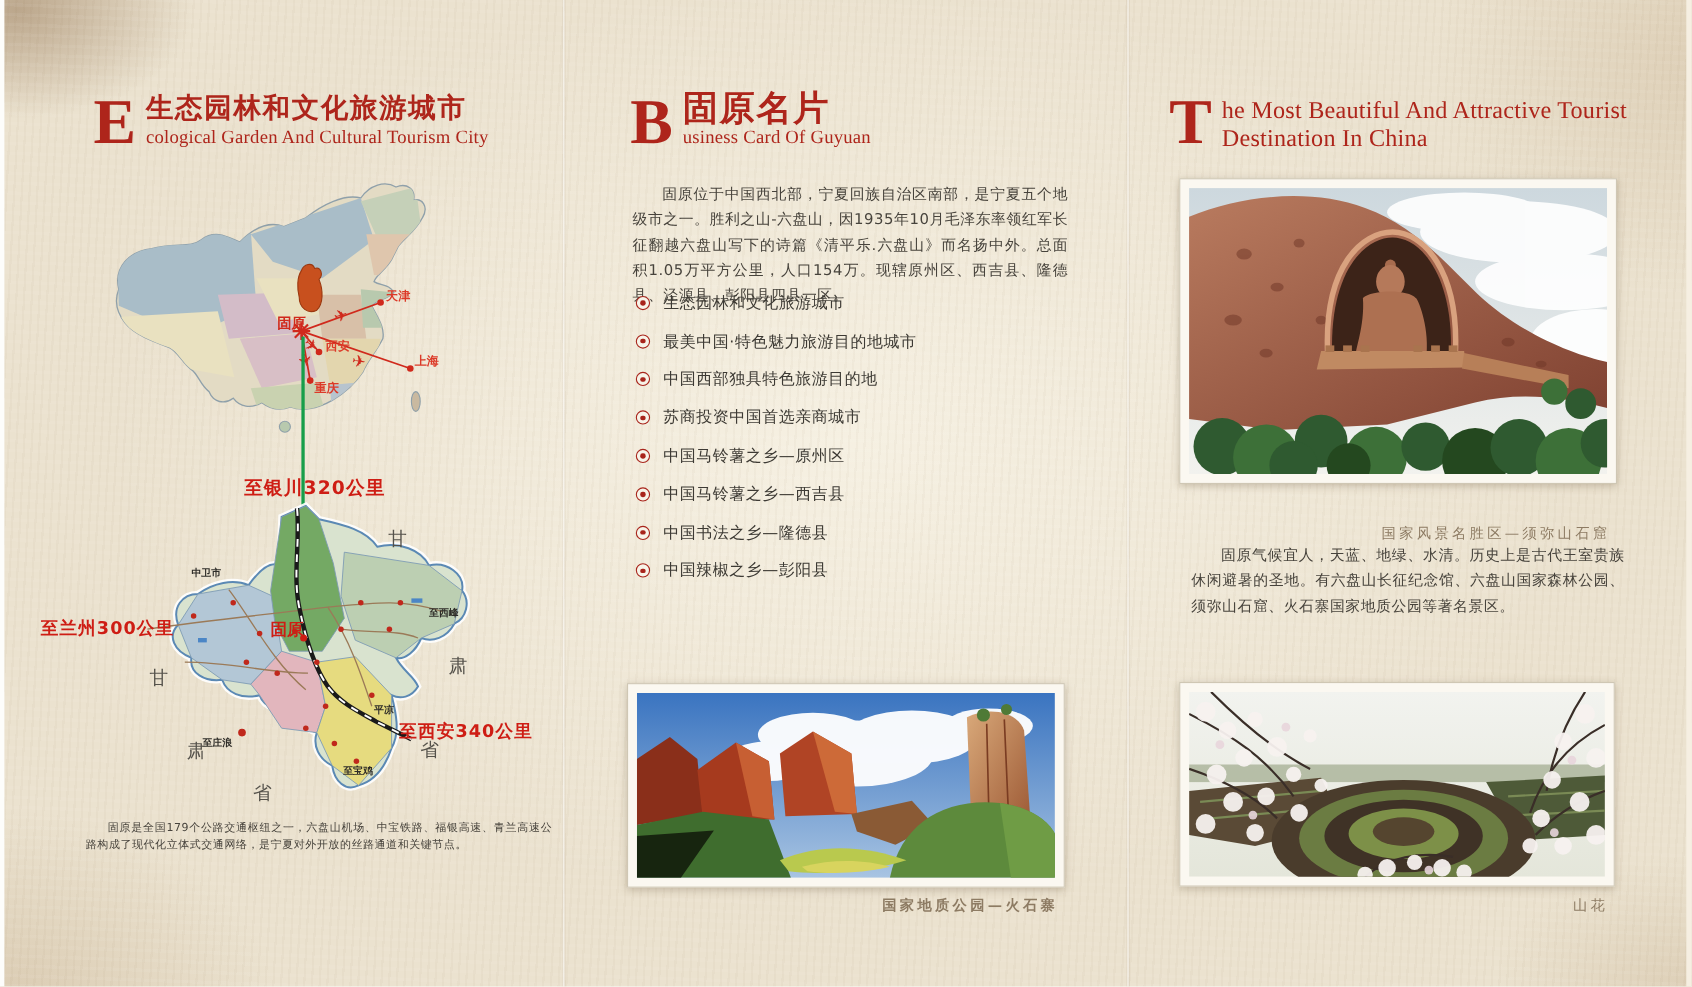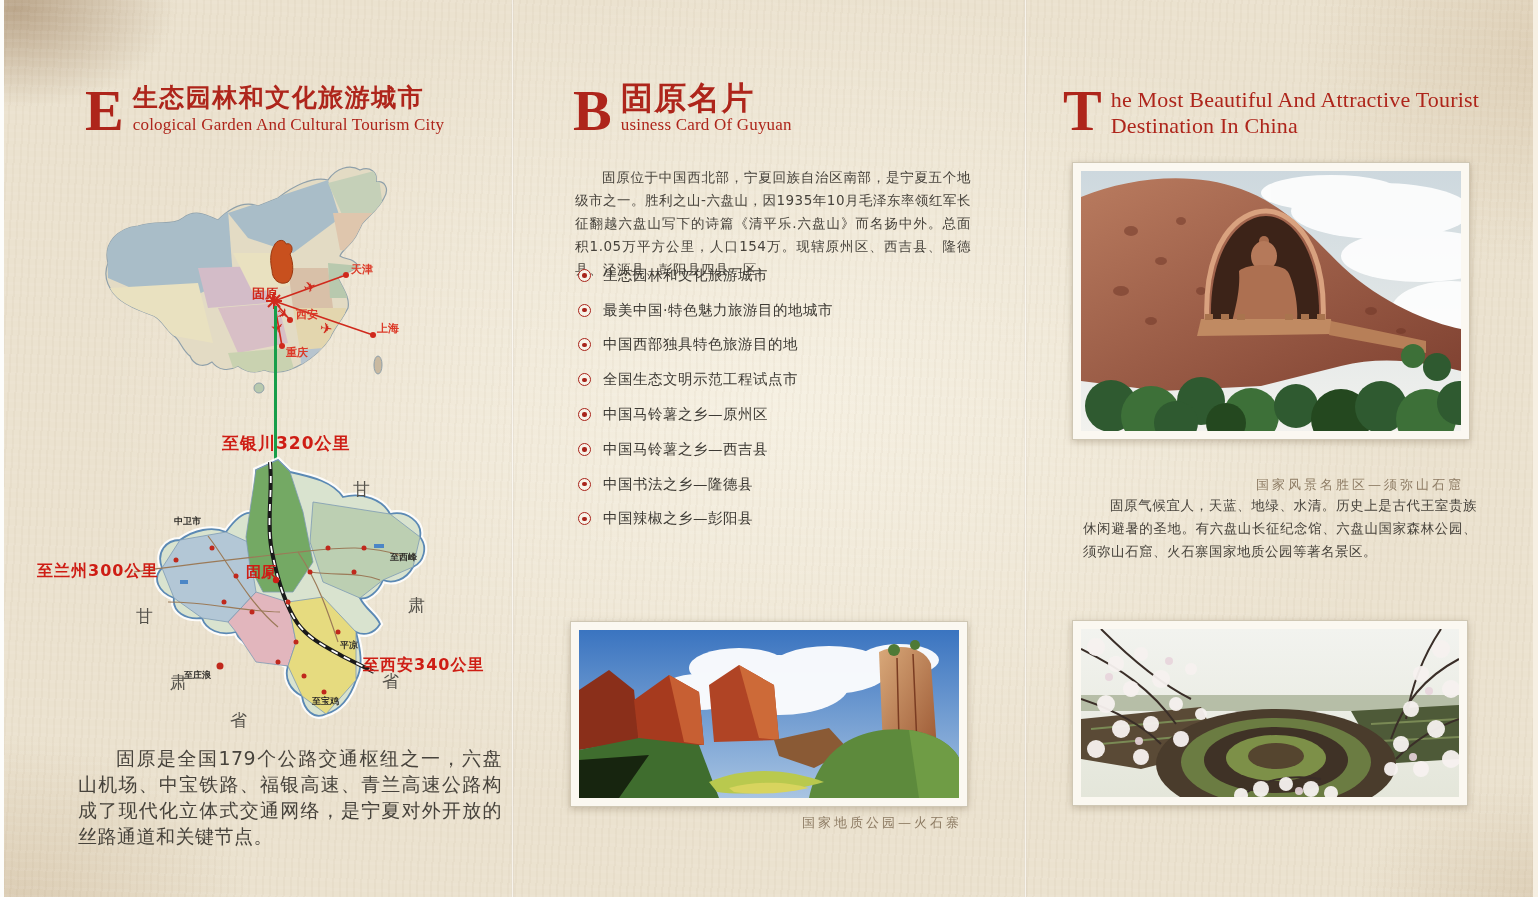--- a/index.html
+++ b/index.html
@@ -21,21 +21,21 @@
     background:linear-gradient(90deg, rgba(120,90,50,.10), rgba(255,255,255,.6), rgba(120,90,50,.14));}
   .panel-header{position:absolute;display:flex;align-items:flex-start;}
   .drop-cap{font-family:"Liberation Serif",serif;font-weight:700;font-size:58px;line-height:.92;
     color:#ae251b;margin-right:9px;}
   .title-zh{font-family:"DejaVu Serif",serif;font-weight:700;font-size:25px;line-height:28px;
     color:#ae251b;letter-spacing:1.5px;}
   .title-zh.small{font-size:23px;letter-spacing:1px;}
   .title-en{font-family:"Liberation Serif",serif;font-size:17px;color:#ae251b;margin-top:3px;letter-spacing:.2px;}
   .body-par{position:absolute;font-size:13.5px;line-height:23px;color:#47433c;text-align:justify;
     text-indent:2em;letter-spacing:.5px;}
-  .left-par{font-size:19px;line-height:26px;}
+  .left-par{font-size:10px;line-height:16px;}
   .dist-label{position:absolute;font-weight:700;font-size:16px;color:#ce1d14;letter-spacing:1px;
     font-family:"DejaVu Sans",sans-serif;}
   .route-line{position:absolute;width:3px;background:#179e4a;}
   .card-list{position:absolute;list-style:none;margin:0;padding:0;}
   .card-item{display:flex;align-items:center;height:34.8px;}
   .bullet{width:11px;height:11px;border:1.6px solid #a8241b;border-radius:50%;
     display:flex;align-items:center;justify-content:center;margin-right:12px;flex:0 0 auto;background:#f7f3e8;}
   .bullet-dot{width:4.5px;height:4.5px;background:#a8241b;border-radius:50%;}
   .item-text{font-size:14.5px;color:#3d3a34;letter-spacing:.5px;}
   .photo-frame{position:absolute;background:#fbf8f1;padding:8px;border:1px solid #cfc7b4;
@@ -211,21 +211,21 @@
     <li class="card-item">
         <span class="bullet">
           <span class="bullet-dot"></span>
         </span>
         <span class="item-text">中国西部独具特色旅游目的地</span>
       </li>
     <li class="card-item">
         <span class="bullet">
           <span class="bullet-dot"></span>
         </span>
-        <span class="item-text">全国生态文明示范工程试点市</span>
+        <span class="item-text">苏商投资中国首选亲商城市</span>
       </li>
     <li class="card-item">
         <span class="bullet">
           <span class="bullet-dot"></span>
         </span>
         <span class="item-text">中国马铃薯之乡—原州区</span>
       </li>
     <li class="card-item">
         <span class="bullet">
           <span class="bullet-dot"></span>
@@ -277,21 +277,21 @@
       <circle cx="315" cy="20" r="6" fill="#4f7a36"></circle>
         <circle cx="336" cy="15" r="5" fill="#4f7a36"></circle>
       <path d="M230,168 C240,118 280,95 330,100 C360,104 375,118 380,128 L380,168 Z" fill="#5d8a3c"></path>
       <path d="M330,100 C360,104 375,118 380,128 L380,168 L340,168 Z" fill="#6f9c45"></path>
       <polygon points="0,120 60,108 120,115 140,168 0,168" fill="#3f6d2e"></polygon>
       <polygon points="0,130 70,125 40,168 0,168" fill="#17250f"></polygon>
       <path d="M130,152 C170,135 212,140 245,152 C212,162 168,166 138,162 Z" fill="#b9c94e"></path>
       <path d="M150,158 C180,150 210,152 230,158 C205,164 175,165 155,162 Z" fill="#d8d45e"></path>
     </svg>
   </div>
-  <div class="caption" style="left:570px;top:814px;width:392px;">国家地质公园—火石寨</div>
+  <div class="caption" style="left:570px;top:814px;width:392px;font-weight:bold;">国家地质公园—火石寨</div>
 
   <div class="panel-header" style="left:1063px;top:84px;">
     <div class="drop-cap">T</div>
     <div class="titles">
       <div class="title-en" style="font-size:22px;">he Most Beautiful And Attractive Tourist Destination In China</div>
     </div>
   </div>
 
   <div class="photo-frame" style="left:1072px;top:162px;">
     <svg width="380" height="260" viewBox="0 0 380 260">
@@ -424,13 +424,14 @@
       <g fill="#e8d5dc" opacity=".9">
         <circle cx="28" cy="48" r="4"></circle>
           <circle cx="88" cy="32" r="4"></circle>
           <circle cx="58" cy="112" r="4"></circle>
         <circle cx="348" cy="62" r="4"></circle>
           <circle cx="332" cy="128" r="4"></circle>
           <circle cx="218" cy="162" r="4"></circle>
       </g>
     </svg>
   </div>
+  <div class="caption" style="left:1072px;top:814px;width:390px;">山花</div>
 </div>
 
 </body></html>

